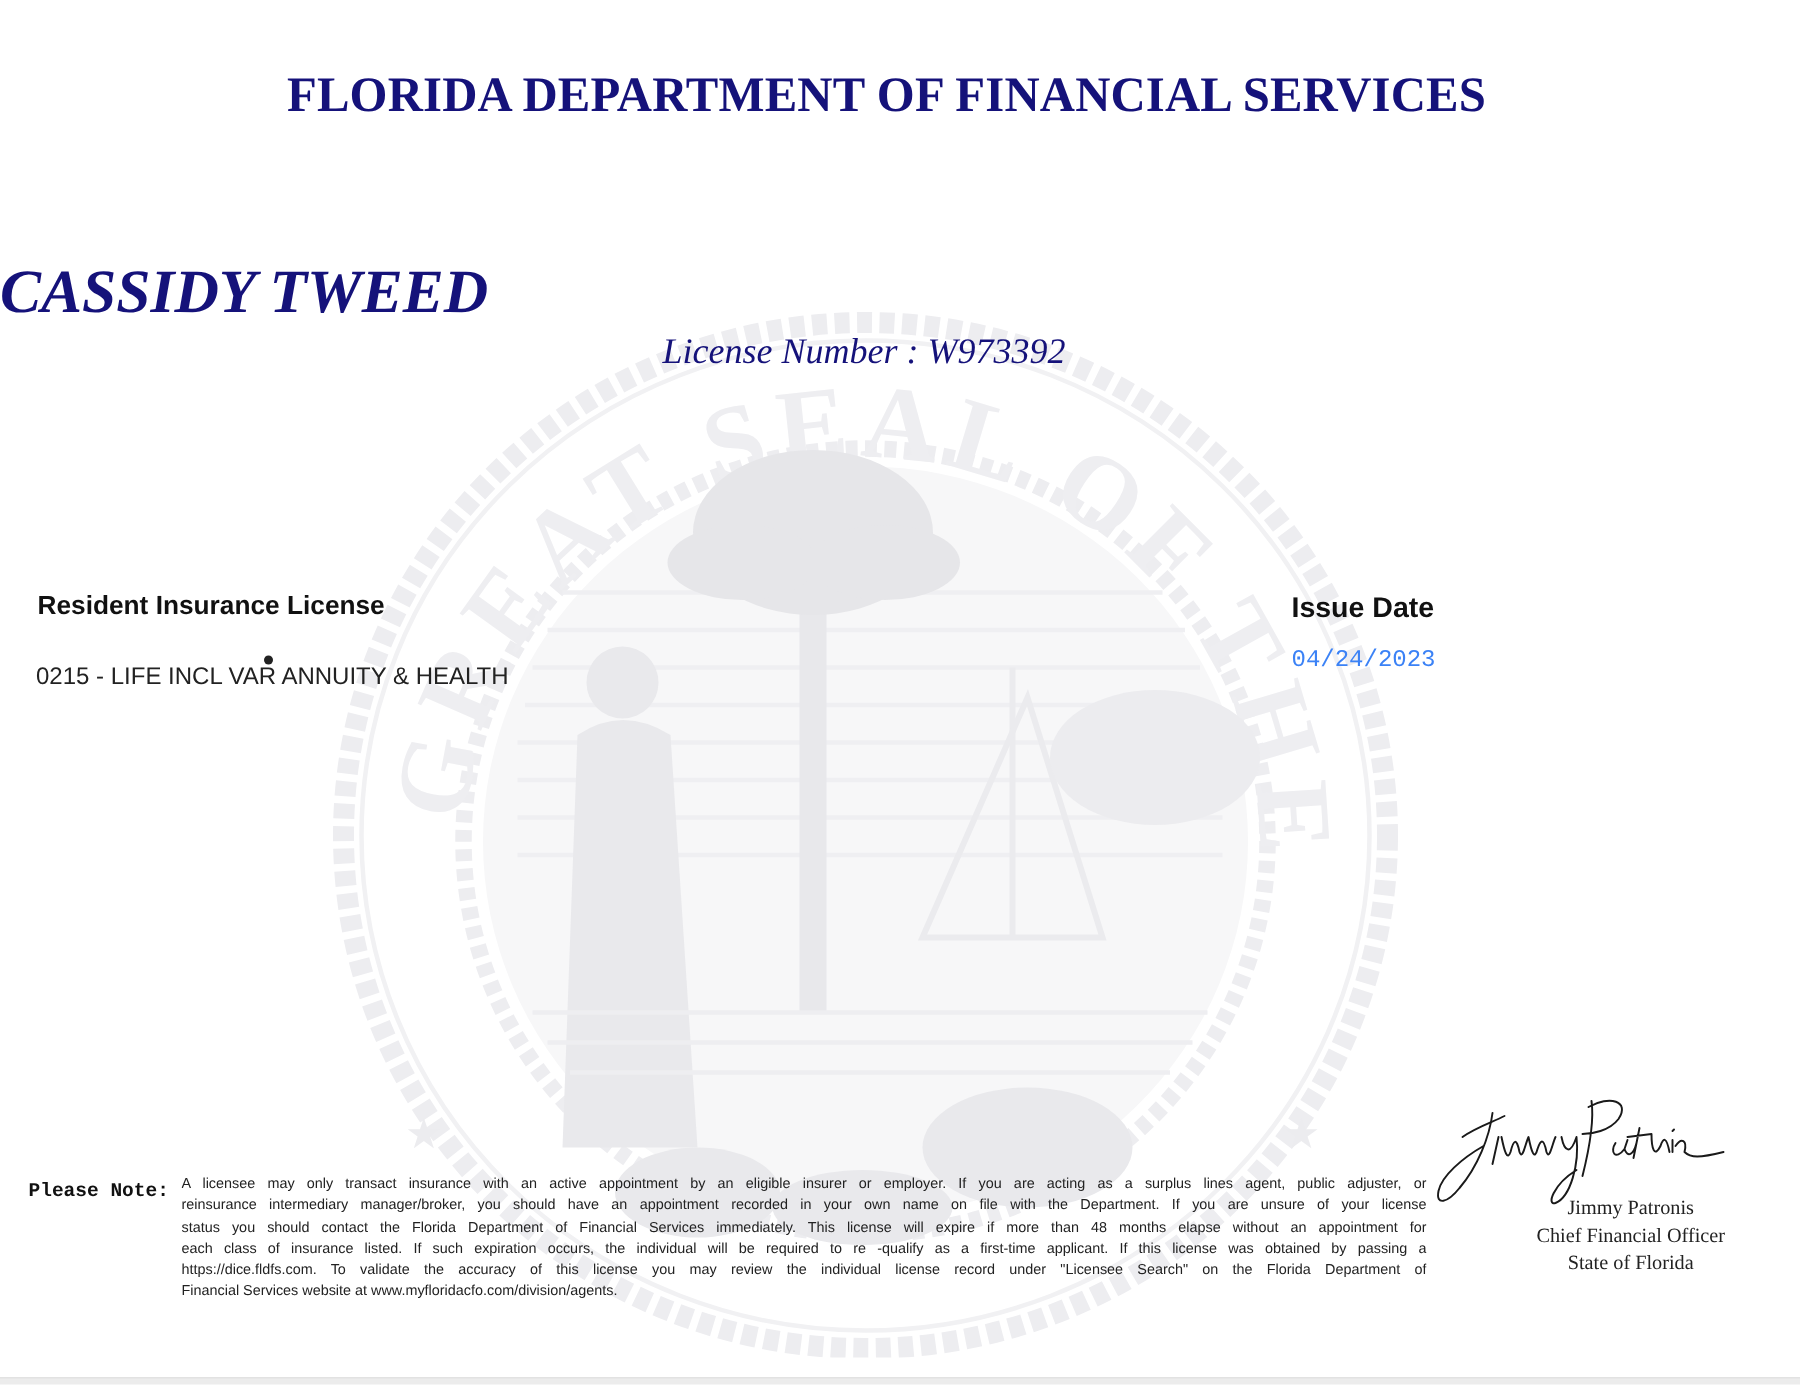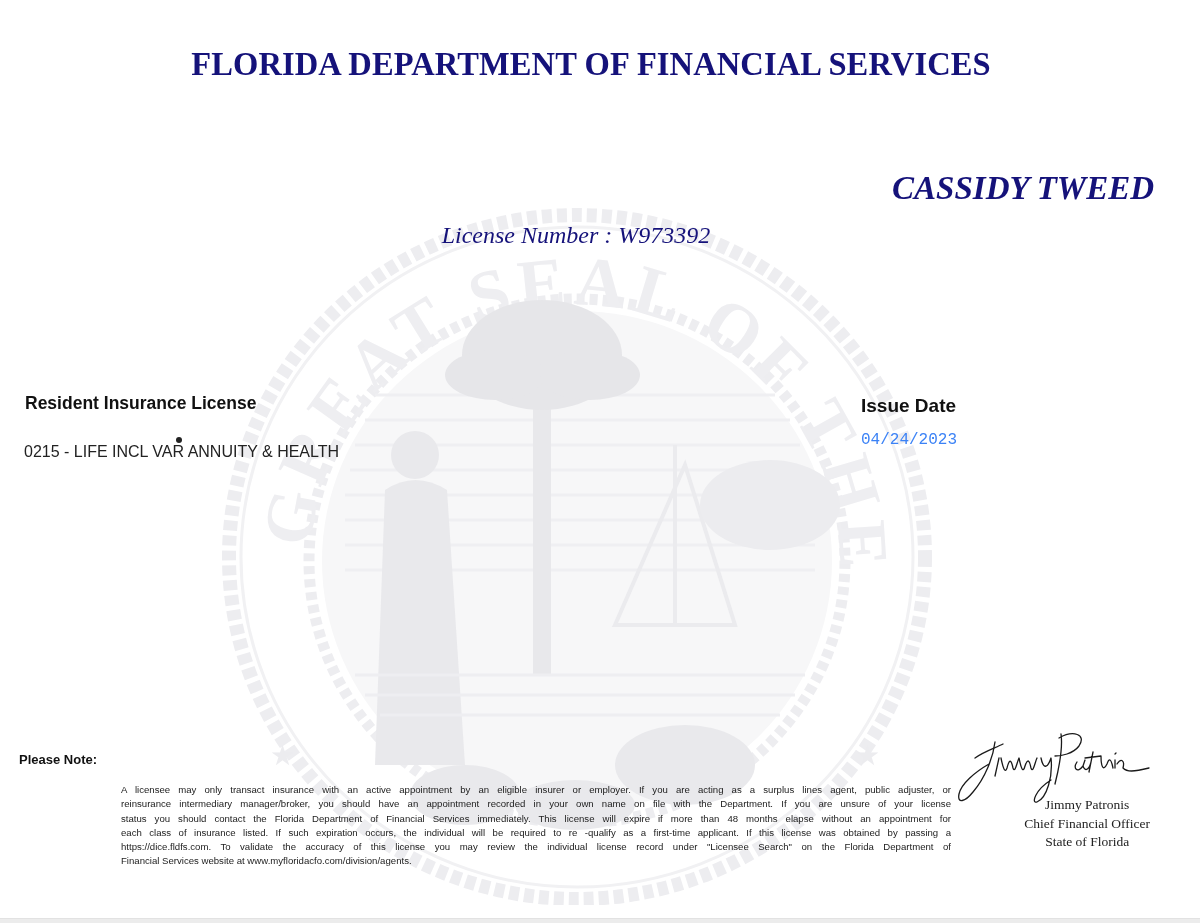--- a/index.html
+++ b/index.html
@@ -46,25 +46,25 @@
       font-weight: bold;
       font-size: 33px;
       letter-spacing: 0.1px;
       color: #15127a;
       transform: scaleX(0.985);
     }
     .licensee-name {
       position: absolute;
       left: 0; top: 170px;
       width: 1154px;
-      text-align: right;
+      text-align: left;
       font-family: "Liberation Serif", serif;
       font-weight: bold;
       font-style: italic;
-      font-size: 33px;
+      font-size: 41px;
       color: #15127a;
     }
     .license-number {
       position: absolute;
       left: 0; top: 222px;
       width: 1152px;
       text-align: center;
       font-family: "Liberation Serif", serif;
       font-weight: normal;
       font-style: italic;
@@ -107,22 +107,22 @@
     }
     .issue-date-value {
       position: absolute;
       left: 861px; top: 431px;
       font-family: Liberation Mono, monospace;
       font-size: 16px;
       color: #3b82f6;
     }
     .note-label {
       position: absolute;
-      left: 19px; top: 752px;
-      font-family: Liberation Sans, sans-serif;
+      left: 19px; top: 786px;
+      font-family: Liberation Mono, monospace;
       font-weight: bold;
       font-size: 13px;
       color: #111111;
     }
     .note-body {
       position: absolute;
       left: 121px; top: 783px;
       width: 830px;
       font-family: "Liberation Sans", sans-serif;
       font-size: 9.6px;

